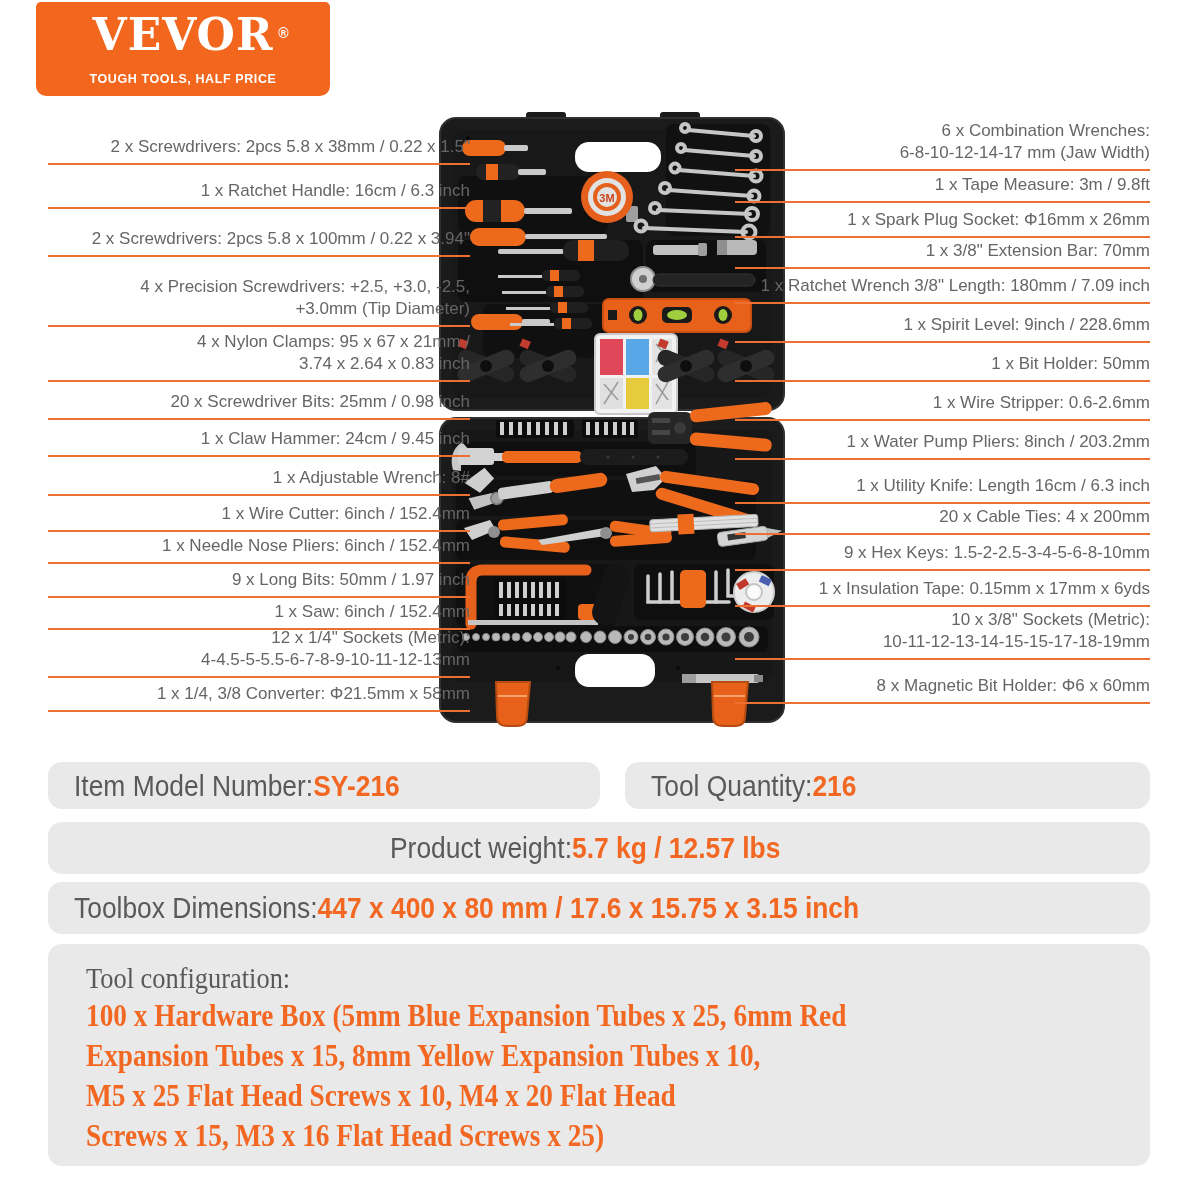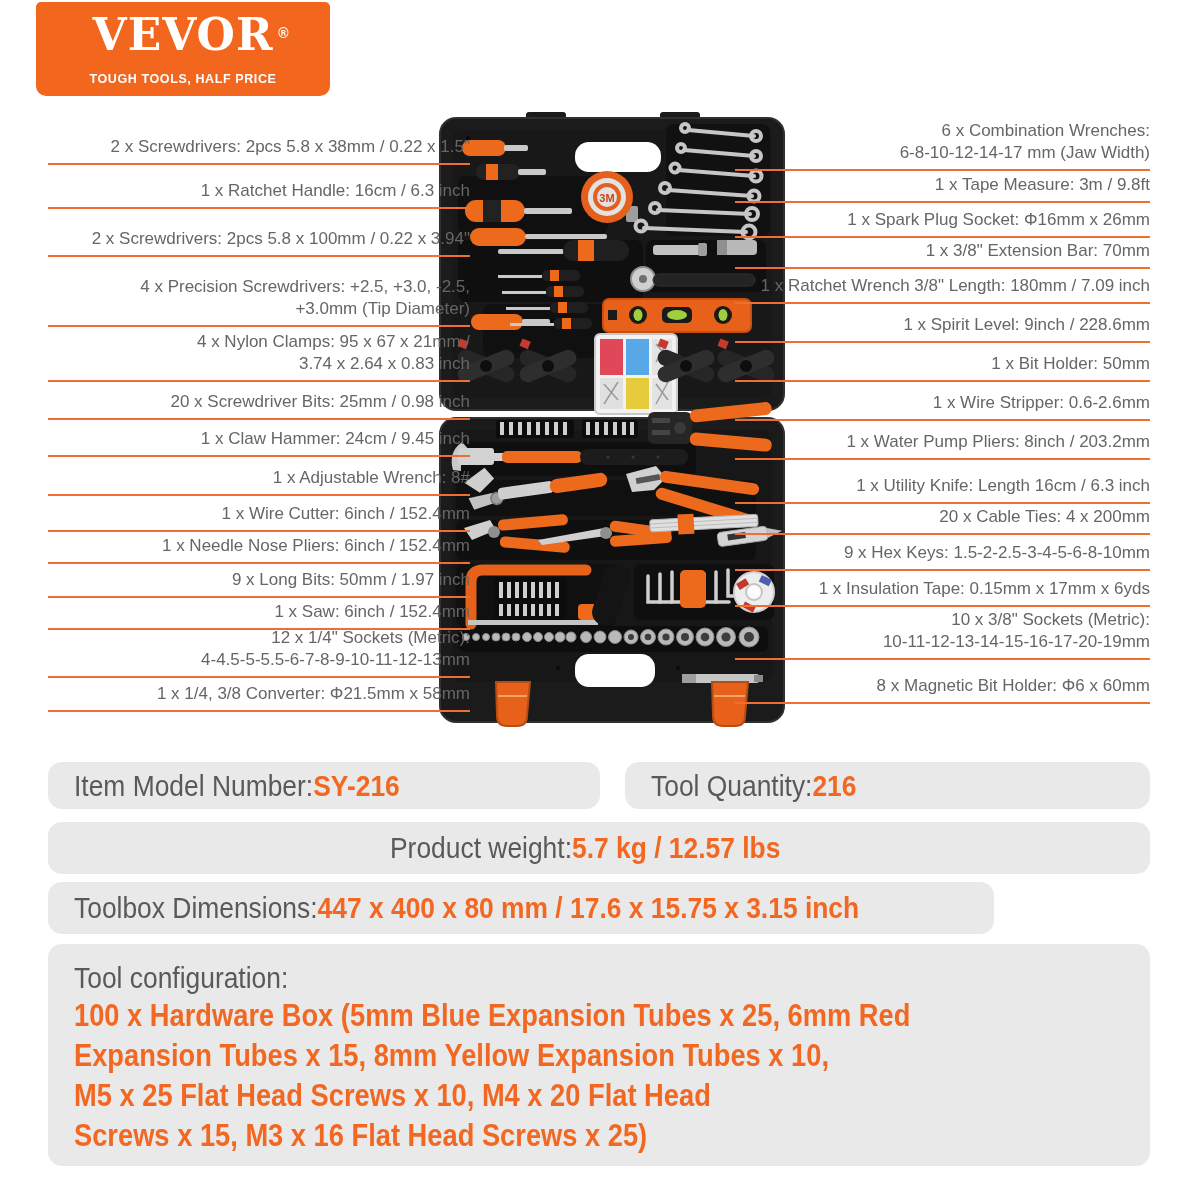--- a/index.html
+++ b/index.html
@@ -596,43 +596,43 @@
 <div class="callout right" style="top:578px">
   <div class="c-text">
       <span>1 x Insulation Tape: 0.15mm x 17mm x 6yds</span>
       <span></span>
     </div>
   <div class="c-line"></div>
 </div>
 <div class="callout right" style="top:609px">
   <div class="c-text">
       <span>10 x 3/8" Sockets (Metric):</span>
-      <span>10-11-12-13-14-15-16-17-20-19mm</span>
+      <span>10-11-12-13-14-15-15-17-18-19mm</span>
     </div>
   <div class="c-line"></div>
 </div>
 <div class="callout right" style="top:675px">
   <div class="c-text">
       <span>8 x Magnetic Bit Holder: Φ6 x 60mm</span>
       <span></span>
     </div>
   <div class="c-line"></div>
 </div>
 
 <div class="spec" style="left:48px;top:762px;width:552px;height:47px;">
   <div class="spec-text"><span>Item Model Number:</span><span class="val">SY-216</span></div>
 </div>
 <div class="spec" style="left:625px;top:762px;width:525px;height:47px;">
   <div class="spec-text"><span>Tool Quantity:</span><span class="val">216</span></div>
 </div>
 <div class="spec" style="left:48px;top:822px;width:1102px;height:52px;justify-content:center;">
   <div class="spec-text"><span>Product weight:</span><span class="val">5.7 kg / 12.57 lbs</span></div>
 </div>
-<div class="spec" style="left:48px;top:882px;width:946px;height:52px;">
+<div class="spec" style="left:48px;top:882px;width:1102px;height:52px;">
   <div class="spec-text"><span>Toolbox Dimensions:</span><span class="val">447 x 400 x 80 mm / 17.6 x 15.75 x 3.15 inch</span></div>
 </div>
-<div class="spec config" style="left:48px;top:944px;width:1102px;height:222px;padding-left:26px;">
+<div class="spec config" style="left:48px;top:944px;width:1102px;height:222px;padding-left:38px;font-family:Liberation Serif, serif;">
   <div class="cfg-label">Tool configuration:</div>
   <div class="cfg-line">100 x Hardware Box (5mm Blue Expansion Tubes x 25, 6mm Red</div>
   <div class="cfg-line">Expansion Tubes x 15, 8mm Yellow Expansion Tubes x 10,</div>
   <div class="cfg-line">M5 x 25 Flat Head Screws x 10, M4 x 20 Flat Head</div>
   <div class="cfg-line">Screws x 15, M3 x 16 Flat Head Screws x 25)</div>
 </div>
 
 </body></html>

